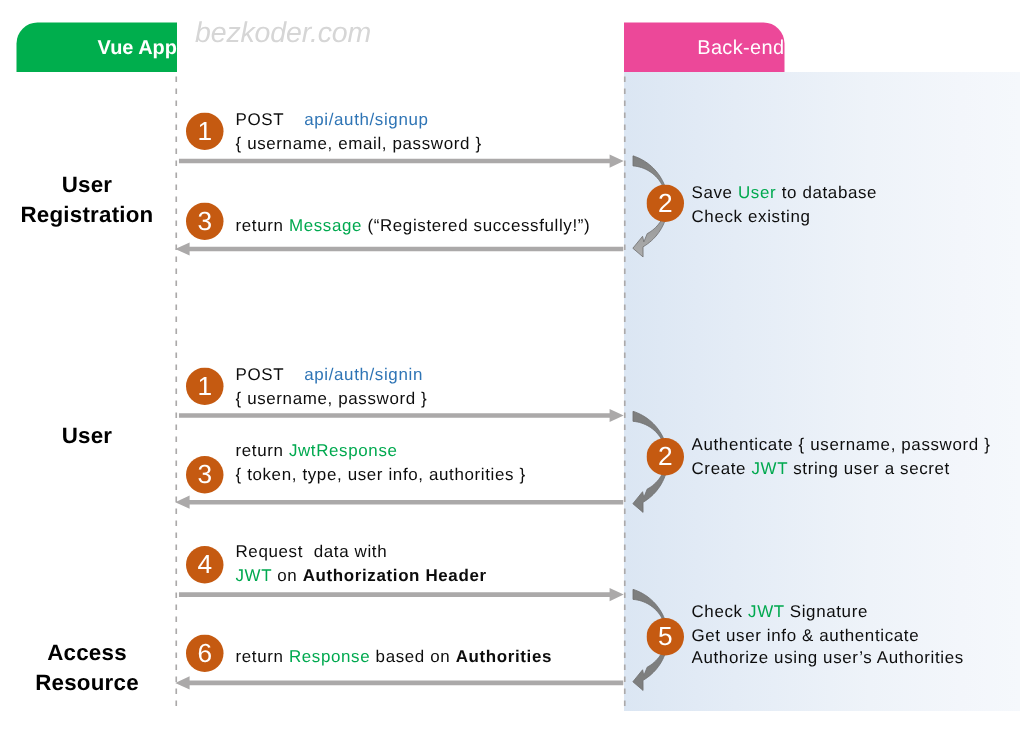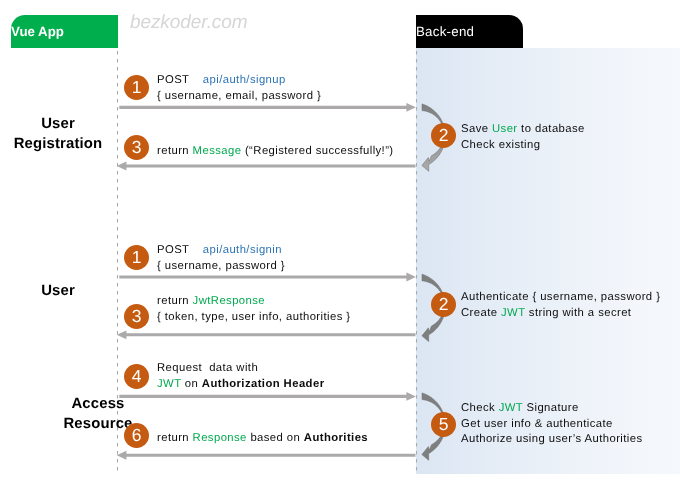--- a/index.html
+++ b/index.html
@@ -6,22 +6,22 @@
   body{width:680px;height:496px;background:#ffffff;-webkit-font-smoothing:antialiased;text-rendering:geometricPrecision;
        font-family:"Liberation Sans",sans-serif;overflow:hidden;}
   #stage{position:absolute;left:0;top:0;width:680px;height:496px;}
   .abs{position:absolute;}
 
   .backend-panel{left:416px;top:48px;width:264px;height:426px;
       background:linear-gradient(90deg,#dbe6f3 0%,#e4ecf6 28%,#eef3f9 62%,#f3f6fb 85%,#f5f8fc 100%);}
 
   .lane{height:33px;}
   .lane-vue{left:11px;top:15px;width:107px;background:#00ae4d;border-radius:14px 0 0 0;}
-  .lane-be{left:416px;top:15px;width:107px;background:#000000;border-radius:0 14px 0 0;}
-  .lane-label{color:#fff;font-weight:bold;font-size:13.3px;text-align:left;line-height:34.5px;
+  .lane-be{left:416px;top:15px;width:107px;background:#ec4899;border-radius:0 14px 0 0;}
+  .lane-label{color:#fff;font-weight:bold;font-size:13.3px;text-align:right;line-height:34.5px;
        -webkit-font-smoothing:antialiased;will-change:transform;}
   .lane-be .lane-label{font-weight:normal;font-size:13.3px;letter-spacing:0.25px;}
 
   .watermark{left:129.5px;top:12.3px;font-style:italic;font-weight:normal;font-size:19px;
       color:#d6d6d6;letter-spacing:-0.1px;-webkit-font-smoothing:antialiased;will-change:transform;}
 
   svg.layer{position:absolute;left:0;top:0;width:680px;height:496px;overflow:visible;}
 
   .step-title{font-weight:bold;font-size:14.9px;letter-spacing:0.15px;color:#000;text-align:center;line-height:20.3px;width:116px;left:0;
        -webkit-font-smoothing:antialiased;will-change:transform;}
@@ -88,21 +88,21 @@
     </g>
   </svg>
 
   <div class="abs step-title" style="top:114px;">
     <div>User</div>
     <div>Registration</div>
   </div>
   <div class="abs step-title" style="top:281px;">
     <div>User</div>
   </div>
-  <div class="abs step-title" style="top:394px;padding-left:40px;">
+  <div class="abs step-title" style="top:426px;">
     <div>Access</div>
     <div>Resource</div>
   </div>
 
   <div class="abs circ" style="left:124px;top:75px;">1</div>
   <div class="abs circ" style="left:431px;top:123px;">2</div>
   <div class="abs circ" style="left:124px;top:135px;">3</div>
   <div class="abs circ" style="left:124px;top:245px;">1</div>
   <div class="abs circ" style="left:431px;top:292px;">2</div>
   <div class="abs circ" style="left:124px;top:304px;">3</div>
@@ -124,21 +124,21 @@
     <div><span>return </span><span class="green">Message</span><span> (“Registered successfully!”)</span></div>
   </div>
 
   <div class="abs msg" style="left:157px;top:242.8px;">
     <div><span>POST </span><span class="blue">api/auth/signin</span></div>
     <div>{ username, password }</div>
   </div>
 
   <div class="abs msg" style="left:461px;top:290.1px;">
     <div>Authenticate { username, password }</div>
-    <div><span>Create </span><span class="green">JWT</span><span> string with a secret</span></div>
+    <div><span>Create </span><span class="green">JWT</span><span> string user a secret</span></div>
   </div>
 
   <div class="abs msg" style="left:157px;top:294.4px;">
     <div><span>return </span><span class="green">JwtResponse</span></div>
     <div>{ token, type, user info, authorities }</div>
   </div>
 
   <div class="abs msg" style="left:157px;top:361px;">
     <div>Request &nbsp;data with</div>
     <div><span class="green">JWT</span><span> on </span><span class="bold">Authorization Header</span></div>

